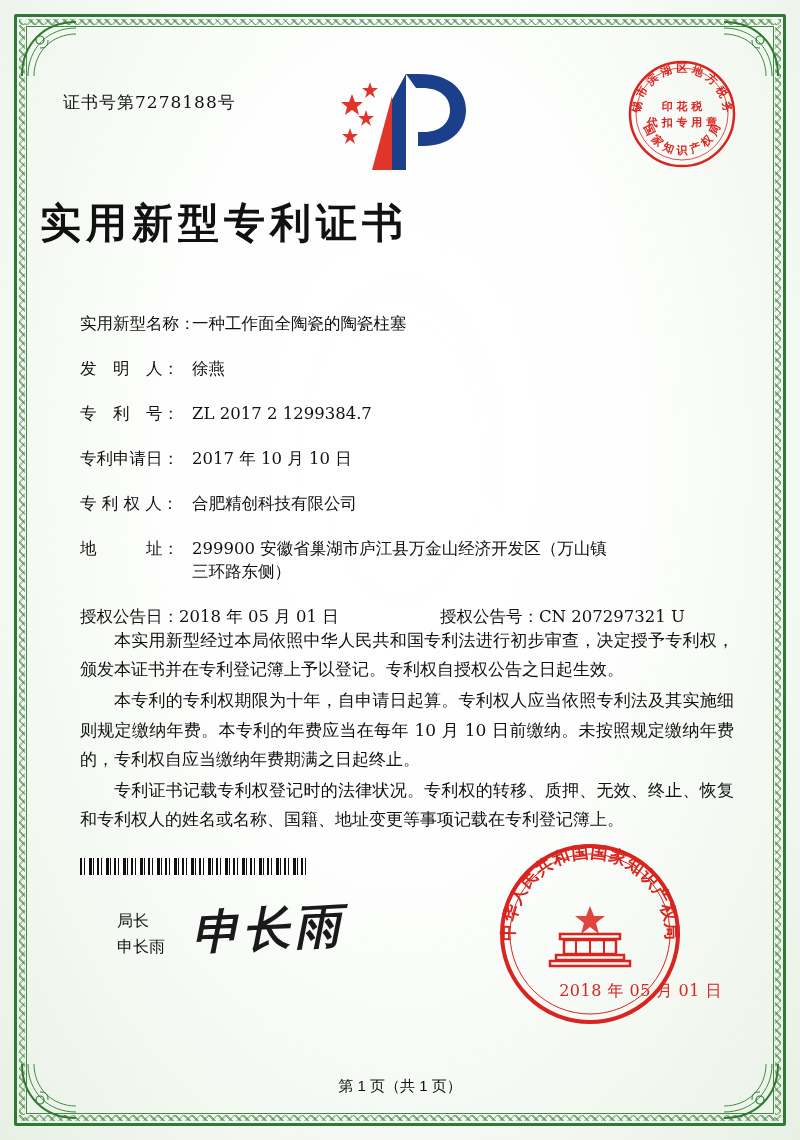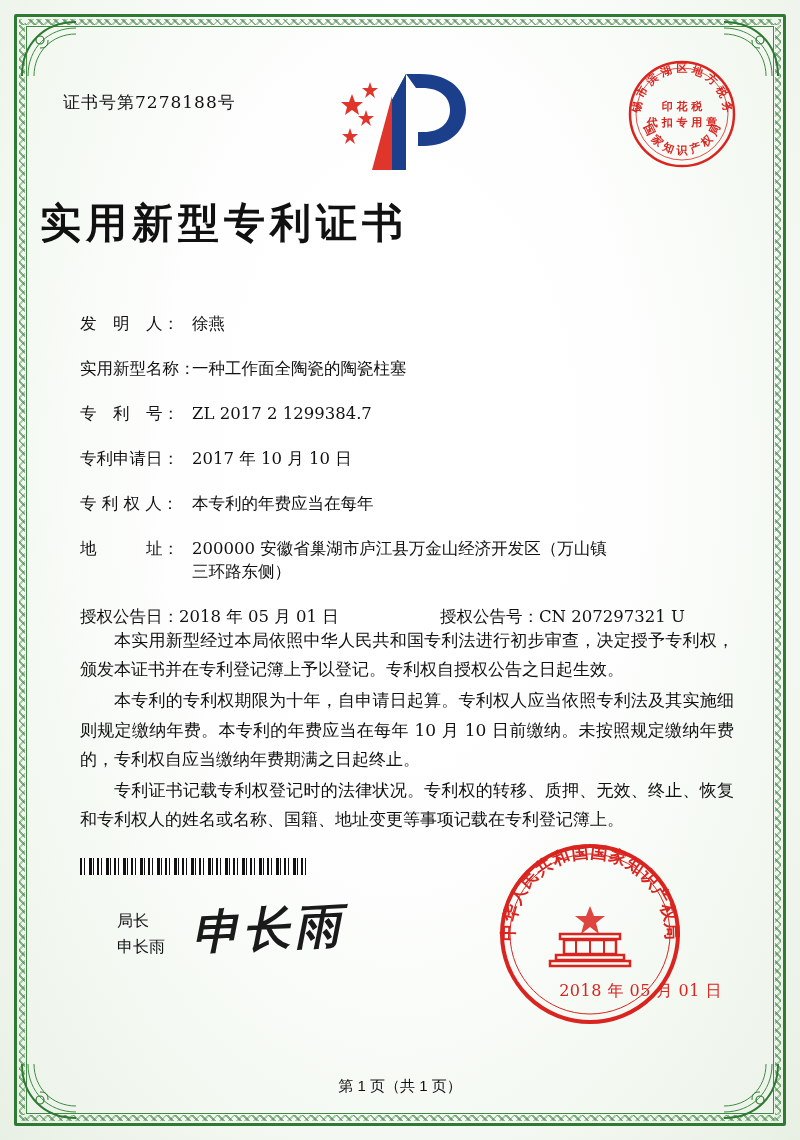--- a/index.html
+++ b/index.html
@@ -319,48 +319,48 @@
         <text x="60" y="56" text-anchor="middle" class="stamp-text" font-size="11">印 花 税</text>
         <text x="60" y="72" text-anchor="middle" class="stamp-text" font-size="11">代 扣 专 用 章</text>
       </svg>
     </div>
 
     <div class="title">实用新型专利证书</div>
 
     <div class="fields">
 
       <div class="field-row">
+        <div class="field-label">实用新型名称：</div>
+        <div class="field-value">一种工作面全陶瓷的陶瓷柱塞</div>
+      </div>
+
+      <div class="field-row">
         <div class="field-label">发　明　人：</div>
         <div class="field-value">徐燕</div>
       </div>
 
       <div class="field-row">
-        <div class="field-label">实用新型名称：</div>
-        <div class="field-value">一种工作面全陶瓷的陶瓷柱塞</div>
-      </div>
-
-      <div class="field-row">
         <div class="field-label">专　利　号：</div>
         <div class="field-value">ZL 2017 2 1299384.7</div>
       </div>
 
       <div class="field-row">
         <div class="field-label">专利申请日：</div>
         <div class="field-value">2017 年 10 月 10 日</div>
       </div>
 
       <div class="field-row">
         <div class="field-label">专 利 权 人：</div>
-        <div class="field-value">本专利的年费应当在每年</div>
+        <div class="field-value">合肥精创科技有限公司</div>
       </div>
 
       <div class="field-row">
         <div class="field-label">地　　　址：</div>
         <div class="field-value">
-          <span>200000 安徽省巢湖市庐江县万金山经济开发区（万山镇</span>
+          <span>299900 安徽省巢湖市庐江县万金山经济开发区（万山镇</span>
           <span class="cont">三环路东侧）</span>
         </div>
       </div>
 
       <div class="row-two">
         <div class="left">
           <span class="lbl">授权公告日：</span>
           <span>2018 年 05 月 01 日</span>
         </div>
         <div class="right">

